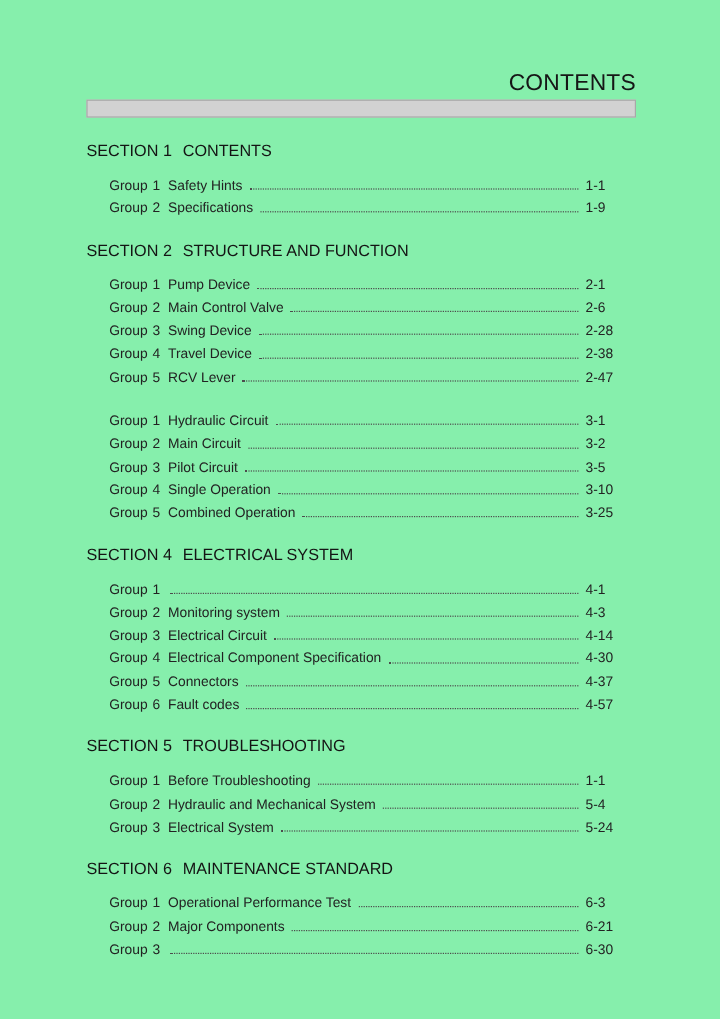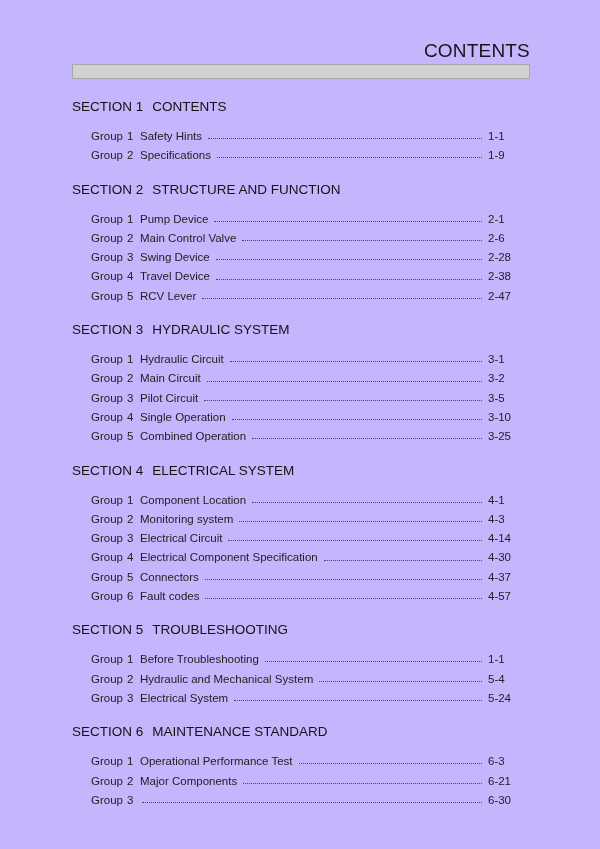--- a/index.html
+++ b/index.html
@@ -5,22 +5,22 @@
   html, body {
     margin: 0;
     padding: 0;
     background: #ffffff;
   }
   .page {
     position: relative;
     width: 600px;
     height: 849px;
     box-sizing: border-box;
-    padding: 41px 70px 0 72px;
-    background: #c4b5fd;
+    padding: 60px 70px 0 72px;
+    background: #86efac;
     font-family: "Liberation Sans", sans-serif;
     color: #1f1f1f;
     overflow: hidden;
   }
   .contents-title {
     margin: 0;
     text-align: right;
     font-size: 19px;
     font-weight: 400;
     line-height: 19px;
@@ -159,23 +159,20 @@
     <span class="g-label">Group</span>
     <span class="g-num">5</span>
     <span class="g-title">RCV Lever</span>
     <span class="leader"></span>
     <span class="g-page">2-47</span>
   </div>
 </div>
   </section>
 
   <section class="toc-section">
-    <h2 class="section-heading">
-      <span class="section-label-text">SECTION 3</span><span class="section-title-text">HYDRAULIC SYSTEM</span>
-    </h2>
     <div class="groups">
   <div class="toc-row">
     <span class="g-label">Group</span>
     <span class="g-num">1</span>
     <span class="g-title">Hydraulic Circuit</span>
     <span class="leader"></span>
     <span class="g-page">3-1</span>
   </div>
 
   <div class="toc-row">
@@ -213,21 +210,20 @@
   </section>
 
   <section class="toc-section">
     <h2 class="section-heading">
       <span class="section-label-text">SECTION 4</span><span class="section-title-text">ELECTRICAL SYSTEM</span>
     </h2>
     <div class="groups">
   <div class="toc-row">
     <span class="g-label">Group</span>
     <span class="g-num">1</span>
-    <span class="g-title">Component Location</span>
     <span class="leader"></span>
     <span class="g-page">4-1</span>
   </div>
 
   <div class="toc-row">
     <span class="g-label">Group</span>
     <span class="g-num">2</span>
     <span class="g-title">Monitoring system</span>
     <span class="leader"></span>
     <span class="g-page">4-3</span>

